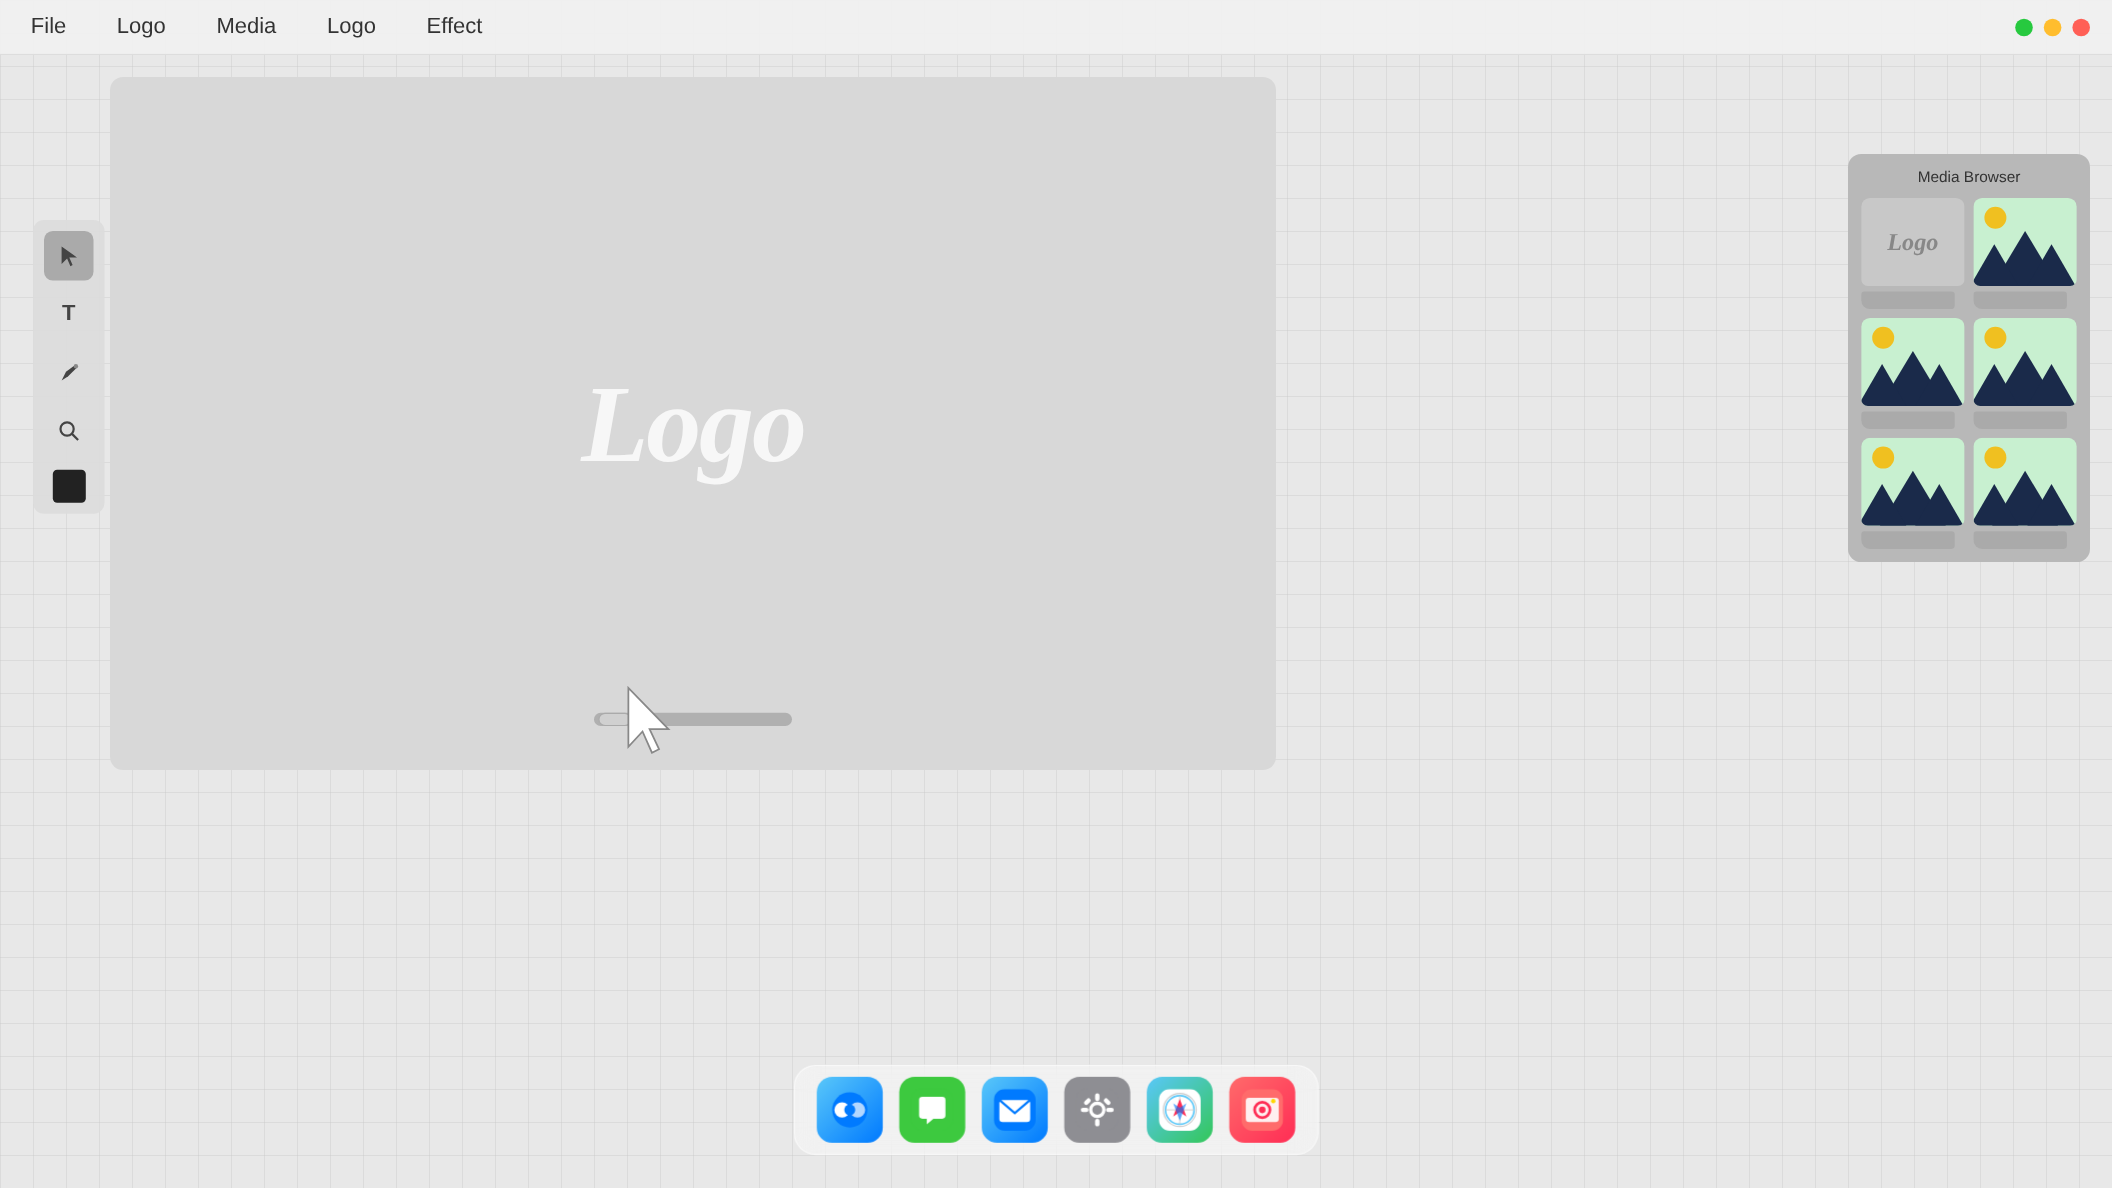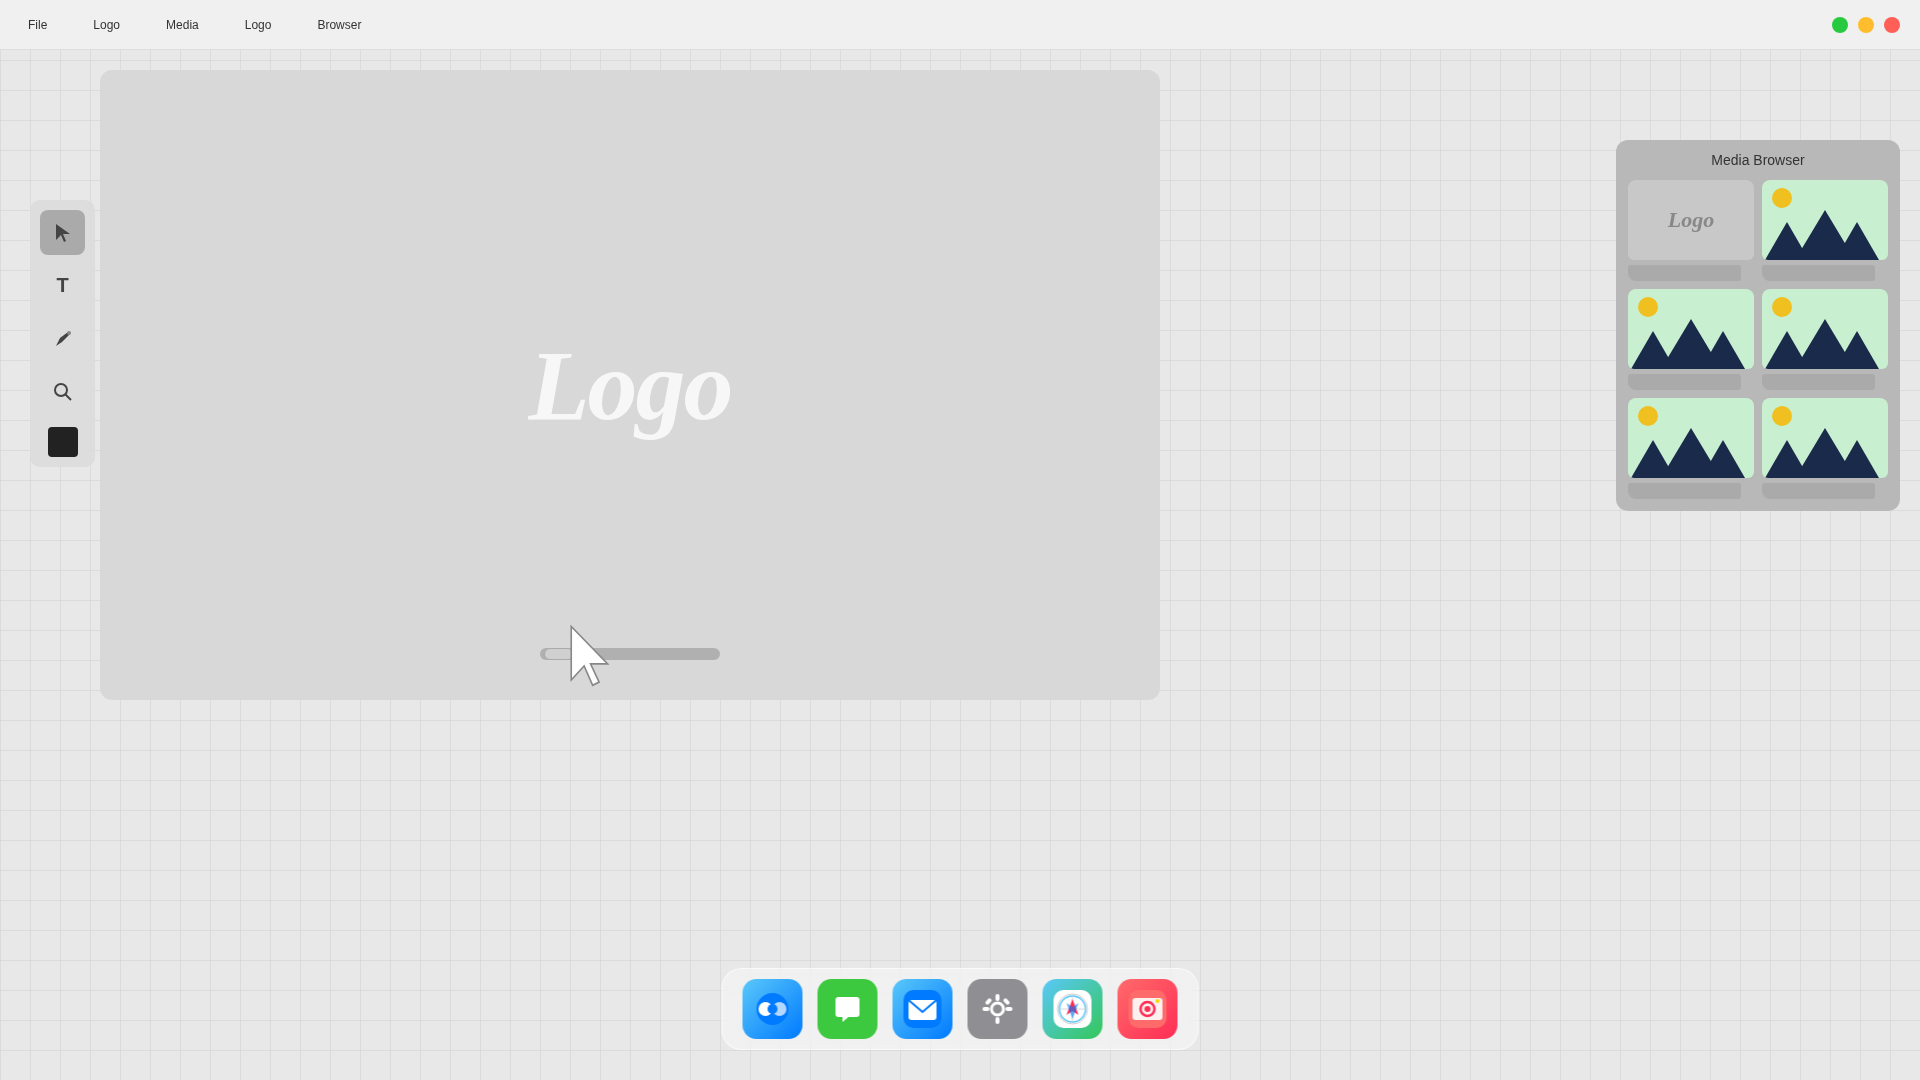--- a/index.html
+++ b/index.html
@@ -38,21 +38,21 @@
       border-bottom: 1px solid #ddd;
     }
 
     .menu-items {
       display: flex;
       align-items: center;
       gap: 30px;
     }
 
     .menu-item {
-      font-size: 12px;
+      font-size: 20px;
       color: #333;
       cursor: pointer;
       padding: 4px 8px;
     }
 
     
     .window-controls {
       position: absolute;
       top: 0; right: 0;
       height: 50px;
@@ -173,21 +173,21 @@
       background: #222;
       border-radius: 4px;
       margin-top: 5px;
     }
 
     
     .media-browser {
       position: absolute;
       top: 140px;
       right: 20px;
-      width: 284px;
+      width: 220px;
       background: #b8b8b8;
       border-radius: 12px;
       padding: 12px;
       z-index: 10;
     }
 
     .media-browser-title {
       text-align: center;
       font-size: 14px;
       color: #333;
@@ -313,21 +313,21 @@
   </style>
 </head>
 <body>
 
 <div class="menu-bar">
   <div class="menu-items">
     <span class="menu-item">File</span>
     <span class="menu-item">Logo</span>
     <span class="menu-item">Media</span>
     <span class="menu-item">Logo</span>
-    <span class="menu-item">Browser</span>
+    <span class="menu-item">Effect</span>
   </div>
   <div class="window-controls">
     <div class="window-btn btn-green"></div>
     <div class="window-btn btn-yellow"></div>
     <div class="window-btn btn-red"></div>
   </div>
 </div>
 
 <div class="toolbar">
   <div class="tool-btn active">

